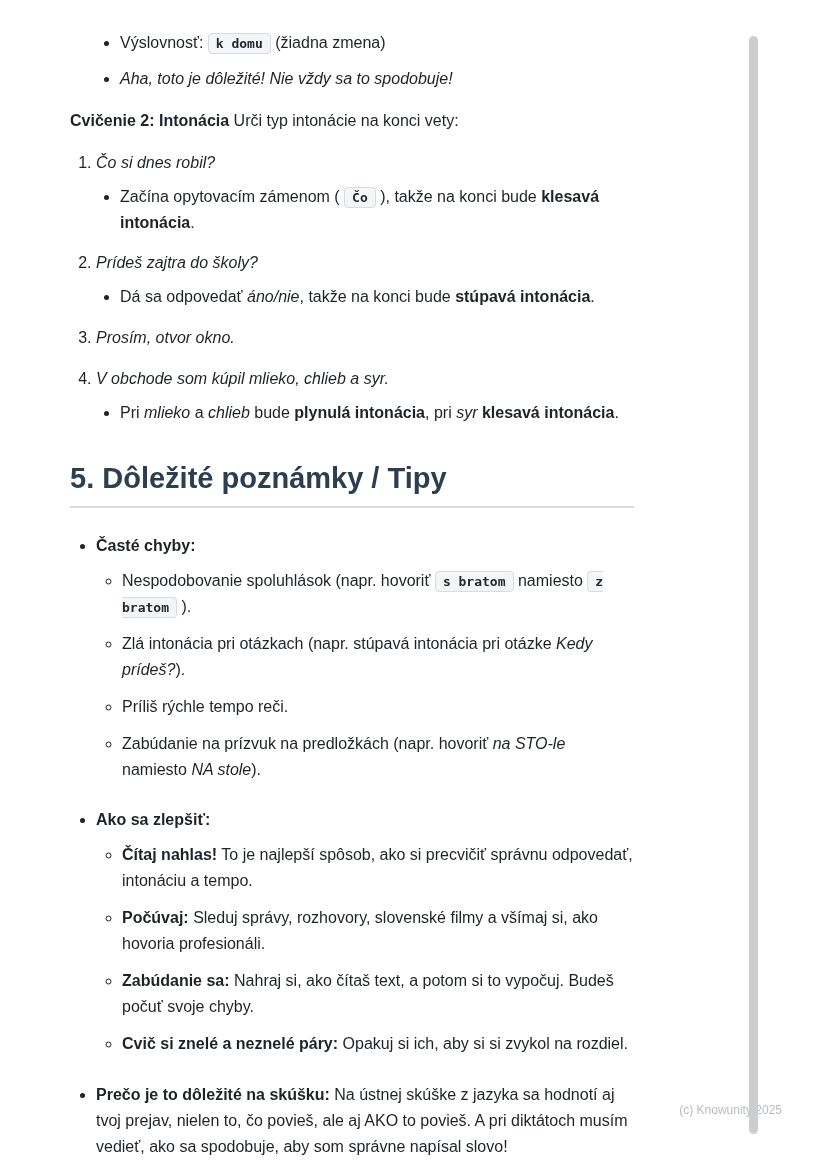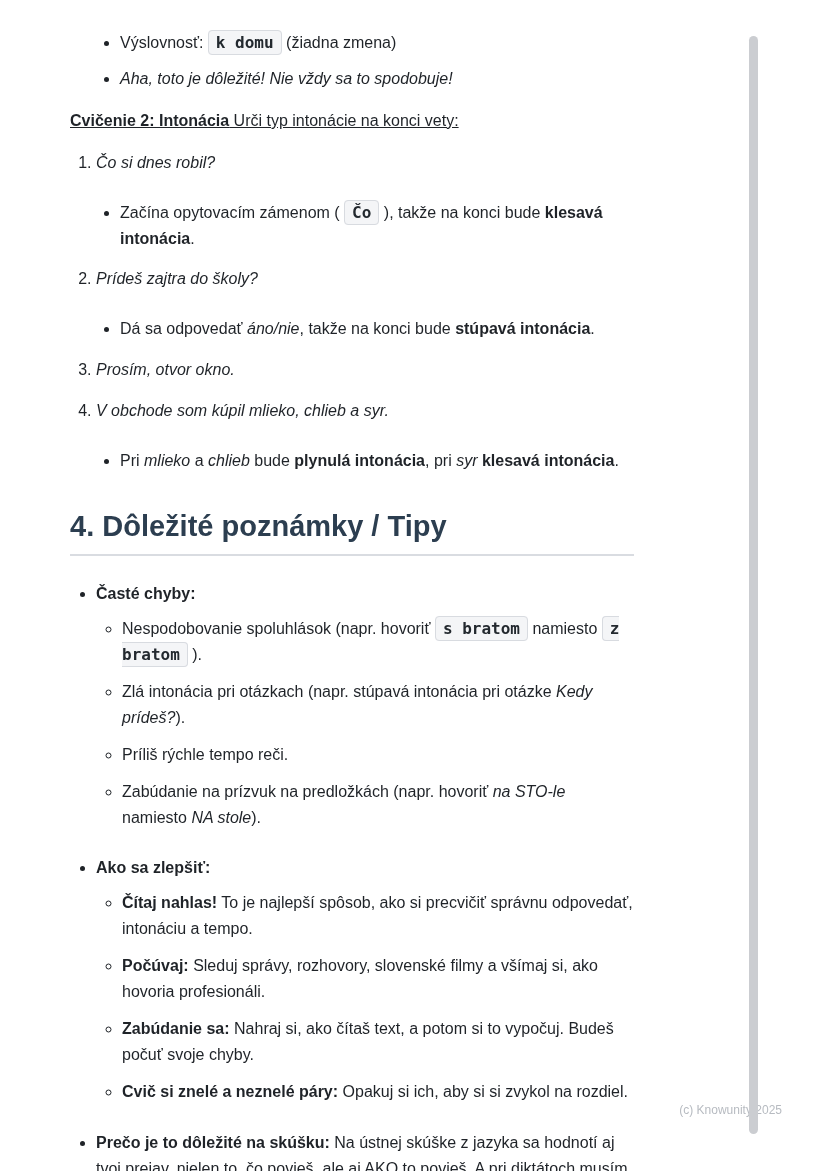--- a/index.html
+++ b/index.html
@@ -11,39 +11,39 @@
     overflow: hidden;
   }
   .page { position: relative; width: 828px; height: 1171px; background: #fff; }
   .content {
     position: absolute; left: 70px; top: 30px; width: 564px;
     font-size: 16px; line-height: 1.62;
   }
   ul, ol { margin: 0; }
   .top-list { list-style: disc; padding-left: 50px; margin-bottom: 16px; }
   .top-list li { margin-bottom: 10px; }
-  .exercise-heading { margin: 16px 0 16px; text-decoration: underline; }
+  .exercise-heading { margin: 16px 0 16px; }
   .exercise-list { list-style: decimal; padding-left: 26px; }
   .exercise-list > li { margin-bottom: 15px; }
-  .answer-list { list-style: disc; padding-left: 24px; margin-top: 24px; }
+  .answer-list { list-style: disc; padding-left: 24px; margin-top: 8px; }
   .answer-list li { margin-bottom: 0; }
   h2.section-title {
     font-size: 29px; font-weight: 700; color: #2c3e50;
     margin: 34px 0 10px; line-height: 1.25;
   }
   hr.divider { border: 0; border-top: 2px solid #d9dce1; margin: 0 0 24px; }
   .tips-list { list-style: disc; padding-left: 26px; }
   .tips-list > li { margin-bottom: 15px; margin-top: 25px; }
   .sub-list { list-style: circle; padding-left: 26px; margin-top: 9px; }
   .sub-list li { margin-bottom: 11px; }
   .s-b { font-weight: 700; }
   .s-i { font-style: italic; }
   .s-c {
     font-family: "DejaVu Sans Mono", "Liberation Mono", monospace;
-    font-size: 16px; font-weight: 700; color: #23292f;
+    font-size: 13px; font-weight: 700; color: #23292f;
     background: #f4f5f7; border: 1px solid #d8dbe0; border-radius: 4px;
     padding: 2px 7px; line-height: 1.2;
   }
   .footer {
     position: absolute; right: 46px; bottom: 54px;
     font-size: 12px; color: #b7bbc1;
   }
   .scrollbar-thumb {
     position: absolute; left: 749px; top: 36px;
     width: 9px; height: 1098px;
@@ -80,21 +80,21 @@
         <span><span class="s-i">Prosím, otvor okno.</span></span>
       </li>
       <li>
         <span><span class="s-i">V obchode som kúpil mlieko, chlieb a syr.</span></span>
         <ul class="answer-list">
           <li><span>Pri </span><span class="s-i">mlieko</span><span> a </span><span class="s-i">chlieb</span><span> bude </span><span class="s-b">plynulá intonácia</span><span>, pri </span><span class="s-i">syr</span><span> </span><span class="s-b">klesavá intonácia</span><span>.</span></li>
         </ul>
       </li>
     </ol>
 
-    <h2 class="section-title">4. Dôležité poznámky / Tipy</h2>
+    <h2 class="section-title">5. Dôležité poznámky / Tipy</h2>
     <hr class="divider">
 
     <ul class="tips-list">
       <li>
         <span><span class="s-b">Časté chyby:</span></span>
         <ul class="sub-list">
           <li><span>Nespodobovanie spoluhlások (napr. hovoriť </span><span class="s-c">s bratom</span><span> namiesto </span><span class="s-c">z bratom</span><span> ).</span></li>
           <li><span>Zlá intonácia pri otázkach (napr. stúpavá intonácia pri otázke </span><span class="s-i">Kedy prídeš?</span><span>).</span></li>
           <li><span>Príliš rýchle tempo reči.</span></li>
           <li><span>Zabúdanie na prízvuk na predložkách (napr. hovoriť </span><span class="s-i">na STO-le</span><span> namiesto </span><span class="s-i">NA stole</span><span>).</span></li>

